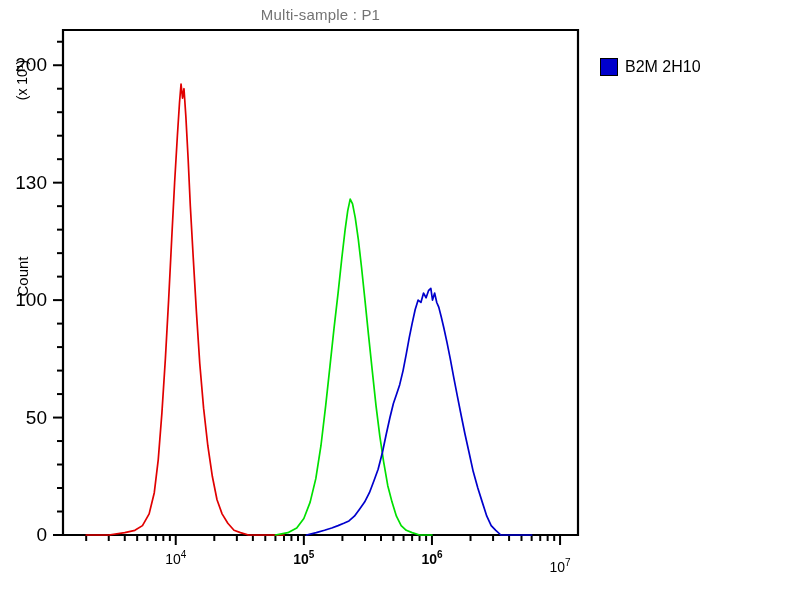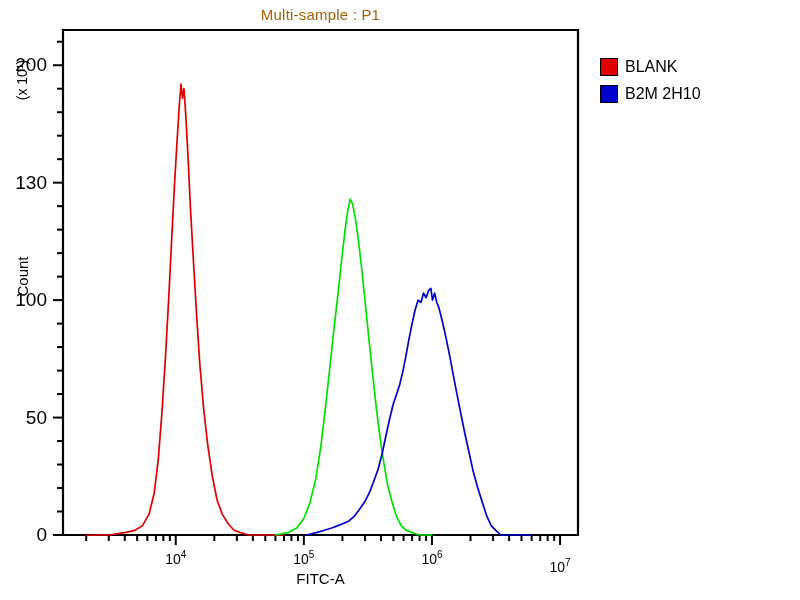--- a/index.html
+++ b/index.html
@@ -7,21 +7,21 @@
     width:800px;height:600px;
     background:#ffffff;
     font-family:"Liberation Sans", sans-serif;
     color:#000000;
     overflow:hidden;
   }
   #root{position:relative;width:800px;height:600px;}
 
   #chart-title{
     position:absolute;left:63px;top:6px;width:515px;
-    text-align:center;font-size:15px;color:#a16207;
+    text-align:center;font-size:15px;color:#737373;
     letter-spacing:0.2px;
   }
 
   #plot-svg{position:absolute;left:0;top:0;width:800px;height:600px;}
 
   #y-axis-title{
     position:absolute;
     left:-18px;top:268px;width:80px;
     text-align:center;font-size:15px;
     transform:rotate(-90deg);transform-origin:center center;
@@ -136,40 +136,35 @@
       </g>
     <g id="curves-group">
         <path d="M 86.19 535.00 L 108.75 535.00 L 124.76 532.65 L 134.90 530.30 L 142.47 525.60 L 149.14 513.86 L 154.28 492.72 L 158.23 459.84 L 161.91 412.86 L 165.37 358.84 L 168.62 300.12 L 171.70 239.05 L 174.61 182.67 L 177.38 135.70 L 179.50 102.81 L 181.04 84.02 L 182.54 98.12 L 183.99 88.72 L 185.88 116.91 L 188.15 159.19 L 190.33 206.16 L 193.25 257.84 L 196.41 311.86 L 199.76 363.53 L 203.60 408.16 L 207.82 445.74 L 212.32 476.28 L 217.02 499.77 L 222.08 513.86 L 227.82 523.26 L 234.01 530.30 L 240.45 532.65 L 248.53 535.00 L 259.42 535.00 L 284.00 535.00" fill="none" stroke="#e00000" stroke-width="1.7" stroke-linejoin="round" stroke-linecap="round"></path>
         <path d="M 275.42 535.00 L 287.84 532.65 L 296.73 527.95 L 303.85 518.56 L 310.15 502.12 L 315.81 478.63 L 320.95 445.74 L 325.66 405.81 L 330.00 365.88 L 334.02 328.30 L 338.07 293.07 L 341.85 257.84 L 345.13 229.65 L 347.71 210.86 L 350.19 199.12 L 352.55 203.81 L 355.27 217.91 L 358.28 239.05 L 361.53 267.23 L 364.97 300.12 L 368.56 335.35 L 372.26 370.58 L 376.03 405.81 L 379.85 436.35 L 383.69 462.19 L 387.78 485.67 L 392.04 502.12 L 396.42 516.21 L 401.17 525.60 L 406.25 530.30 L 412.11 532.65 L 419.54 535.00 L 431.96 535.00" fill="none" stroke="#00e000" stroke-width="1.7" stroke-linejoin="round" stroke-linecap="round"></path>
         <path d="M 306.56 535.00 L 316.26 532.65 L 324.52 530.30 L 331.71 527.95 L 338.07 525.60 L 343.78 523.26 L 348.96 520.91 L 354.38 516.21 L 359.52 509.16 L 364.60 502.12 L 369.42 492.72 L 373.86 480.98 L 378.12 469.23 L 382.35 452.79 L 386.28 434.00 L 389.95 417.56 L 393.39 403.47 L 396.63 394.07 L 399.70 384.67 L 403.07 370.58 L 406.25 354.14 L 409.26 337.70 L 412.11 323.60 L 415.20 309.51 L 418.13 300.12 L 420.91 302.47 L 423.56 293.07 L 426.09 297.77 L 428.51 290.72 L 430.83 288.37 L 432.51 300.12 L 434.67 293.07 L 436.75 302.47 L 438.76 307.16 L 441.16 316.56 L 443.92 328.30 L 446.98 342.40 L 450.28 358.84 L 453.77 377.63 L 457.41 396.42 L 461.15 415.21 L 464.97 434.00 L 469.11 452.79 L 473.23 471.58 L 477.81 488.02 L 482.26 502.12 L 486.80 516.21 L 491.19 525.60 L 495.79 530.30 L 500.85 535.00 L 511.80 535.00 L 531.64 535.00" fill="none" stroke="#0000cc" stroke-width="1.7" stroke-linejoin="round" stroke-linecap="round"></path>
       </g>
   </svg>
 
   <div id="y-axis-title">Count</div>
   <div id="y-axis-exponent">(x 10¹)</div>
-  <div id="x-axis-title">FITC-A</div>
 
   <div id="ytick-labels">
       <div class="ytick-label" style="left: 7px; top: 535px;">0</div>
       <div class="ytick-label" style="left: 7px; top: 417.558px;">50</div>
       <div class="ytick-label" style="left: 7px; top: 300.116px;">100</div>
       <div class="ytick-label" style="left: 7px; top: 182.674px;">130</div>
       <div class="ytick-label" style="left: 7px; top: 65.2326px;">200</div>
     </div>
   <div id="xtick-labels">
       <div class="xtick-label" style="left: 175.736px; top: 549px;">10<sup>4</sup></div>
-      <div class="xtick-label" style="left: 303.846px; top: 549px;">10<sup>5</sup></div>
-      <div class="xtick-label" style="left: 431.955px; top: 549px;">10<sup>6</sup></div>
+      <div class="xtick-label" style="left: 303.846px; top: 549px; font-weight: bold;">10<sup>5</sup></div>
+      <div class="xtick-label" style="left: 431.955px; top: 549px; font-weight: bold;">10<sup>6</sup></div>
       <div class="xtick-label" style="left: 560.065px; top: 549px; margin-top: 8px;">10<sup>7</sup></div>
     </div>
 
   <div id="legend">
-      <div class="legend-row">
-        <span class="legend-swatch" style="background: rgb(224, 0, 0);"></span>
-        <span class="legend-text">BLANK</span>
-      </div>
       <div class="legend-row">
         <span class="legend-swatch" style="background: rgb(0, 0, 204);"></span>
         <span class="legend-text">B2M  2H10</span>
       </div>
     </div>
 
 </div>
 
 </body></html>

